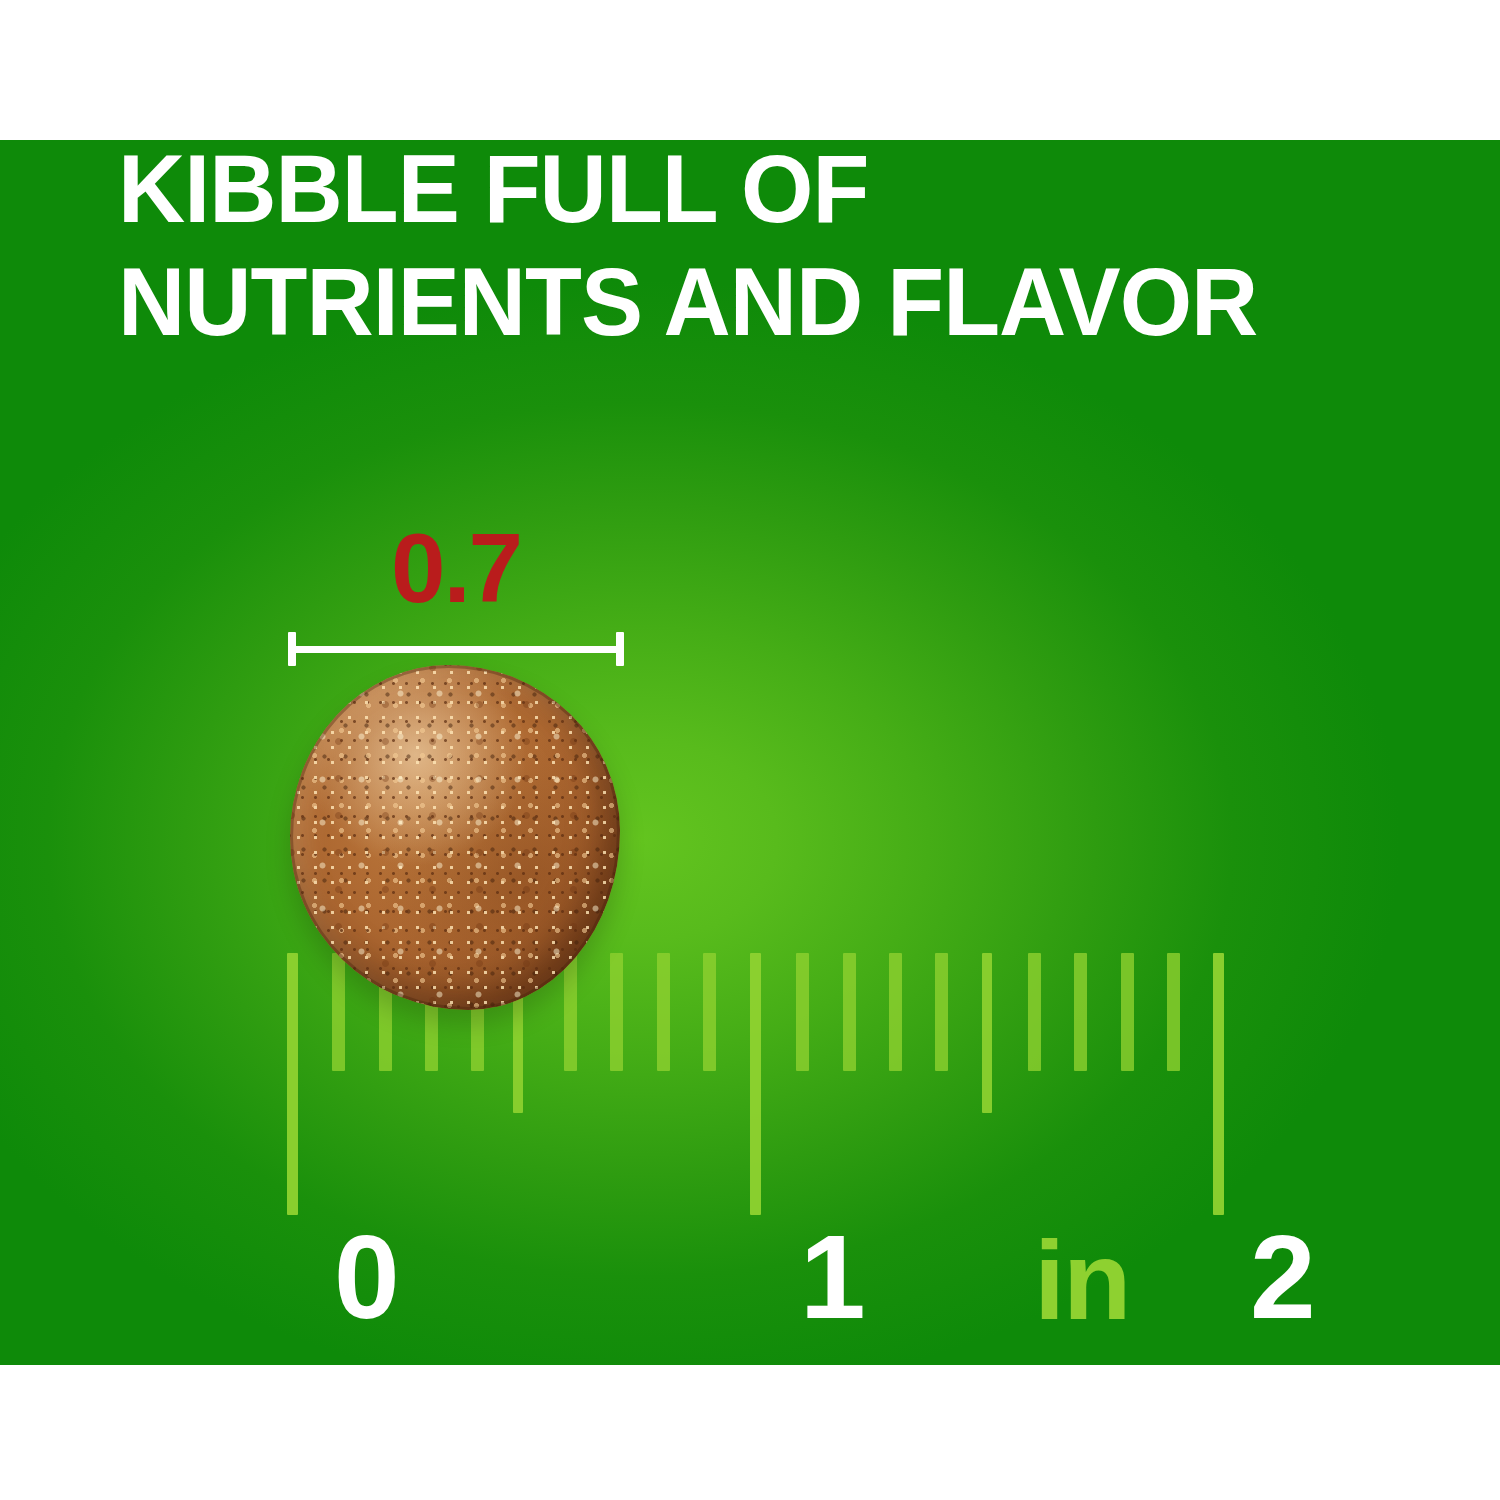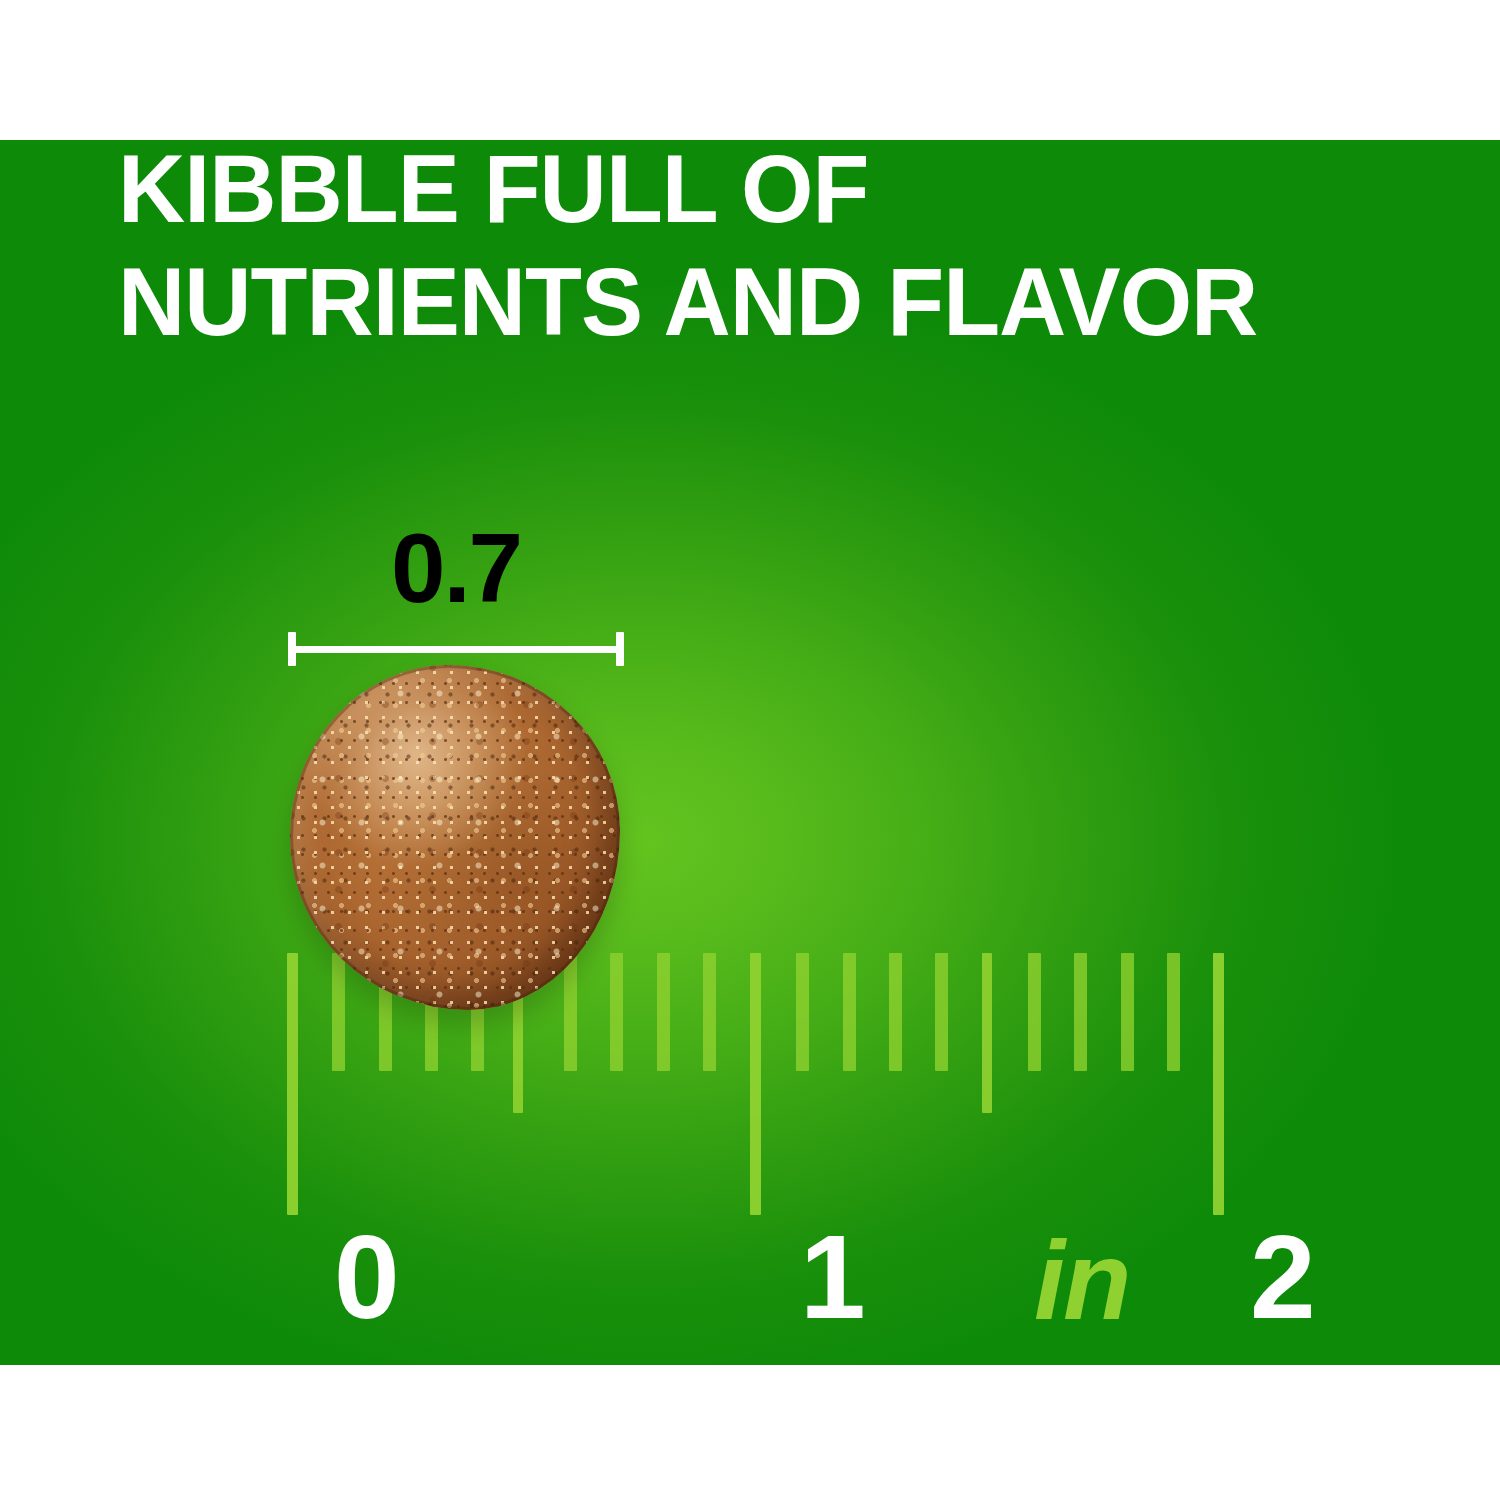--- a/index.html
+++ b/index.html
@@ -57,21 +57,21 @@
     text-transform: uppercase;
   }
 
   
   .dim-label {
     position: absolute;
     left: 288px;
     top: 518px;
     width: 336px;
     text-align: center;
-    color: #000000;
+    color: #b91c1c;
     font-weight: bold;
     font-size: 98px;
     line-height: 100px;
     letter-spacing: -2px;
   }
 
   
   .dim-beam {
     position: absolute;
     left: 288px;
@@ -173,21 +173,21 @@
 
   
   .rnum {
     position: absolute;
     font-weight: bold;
     font-size: 118px;
     line-height: 118px;
     letter-spacing: -2px;
     color: #ffffff;
   }
-  .rnum.unit { color: #8ed130; font-size: 112px; font-style: italic; }
+  .rnum.unit { color: #8ed130; font-size: 112px; }
 </style>
 </head>
 <body>
 
 <div id="stage">
 
   <div class="panel">
 
     <div class="ruler">
 

